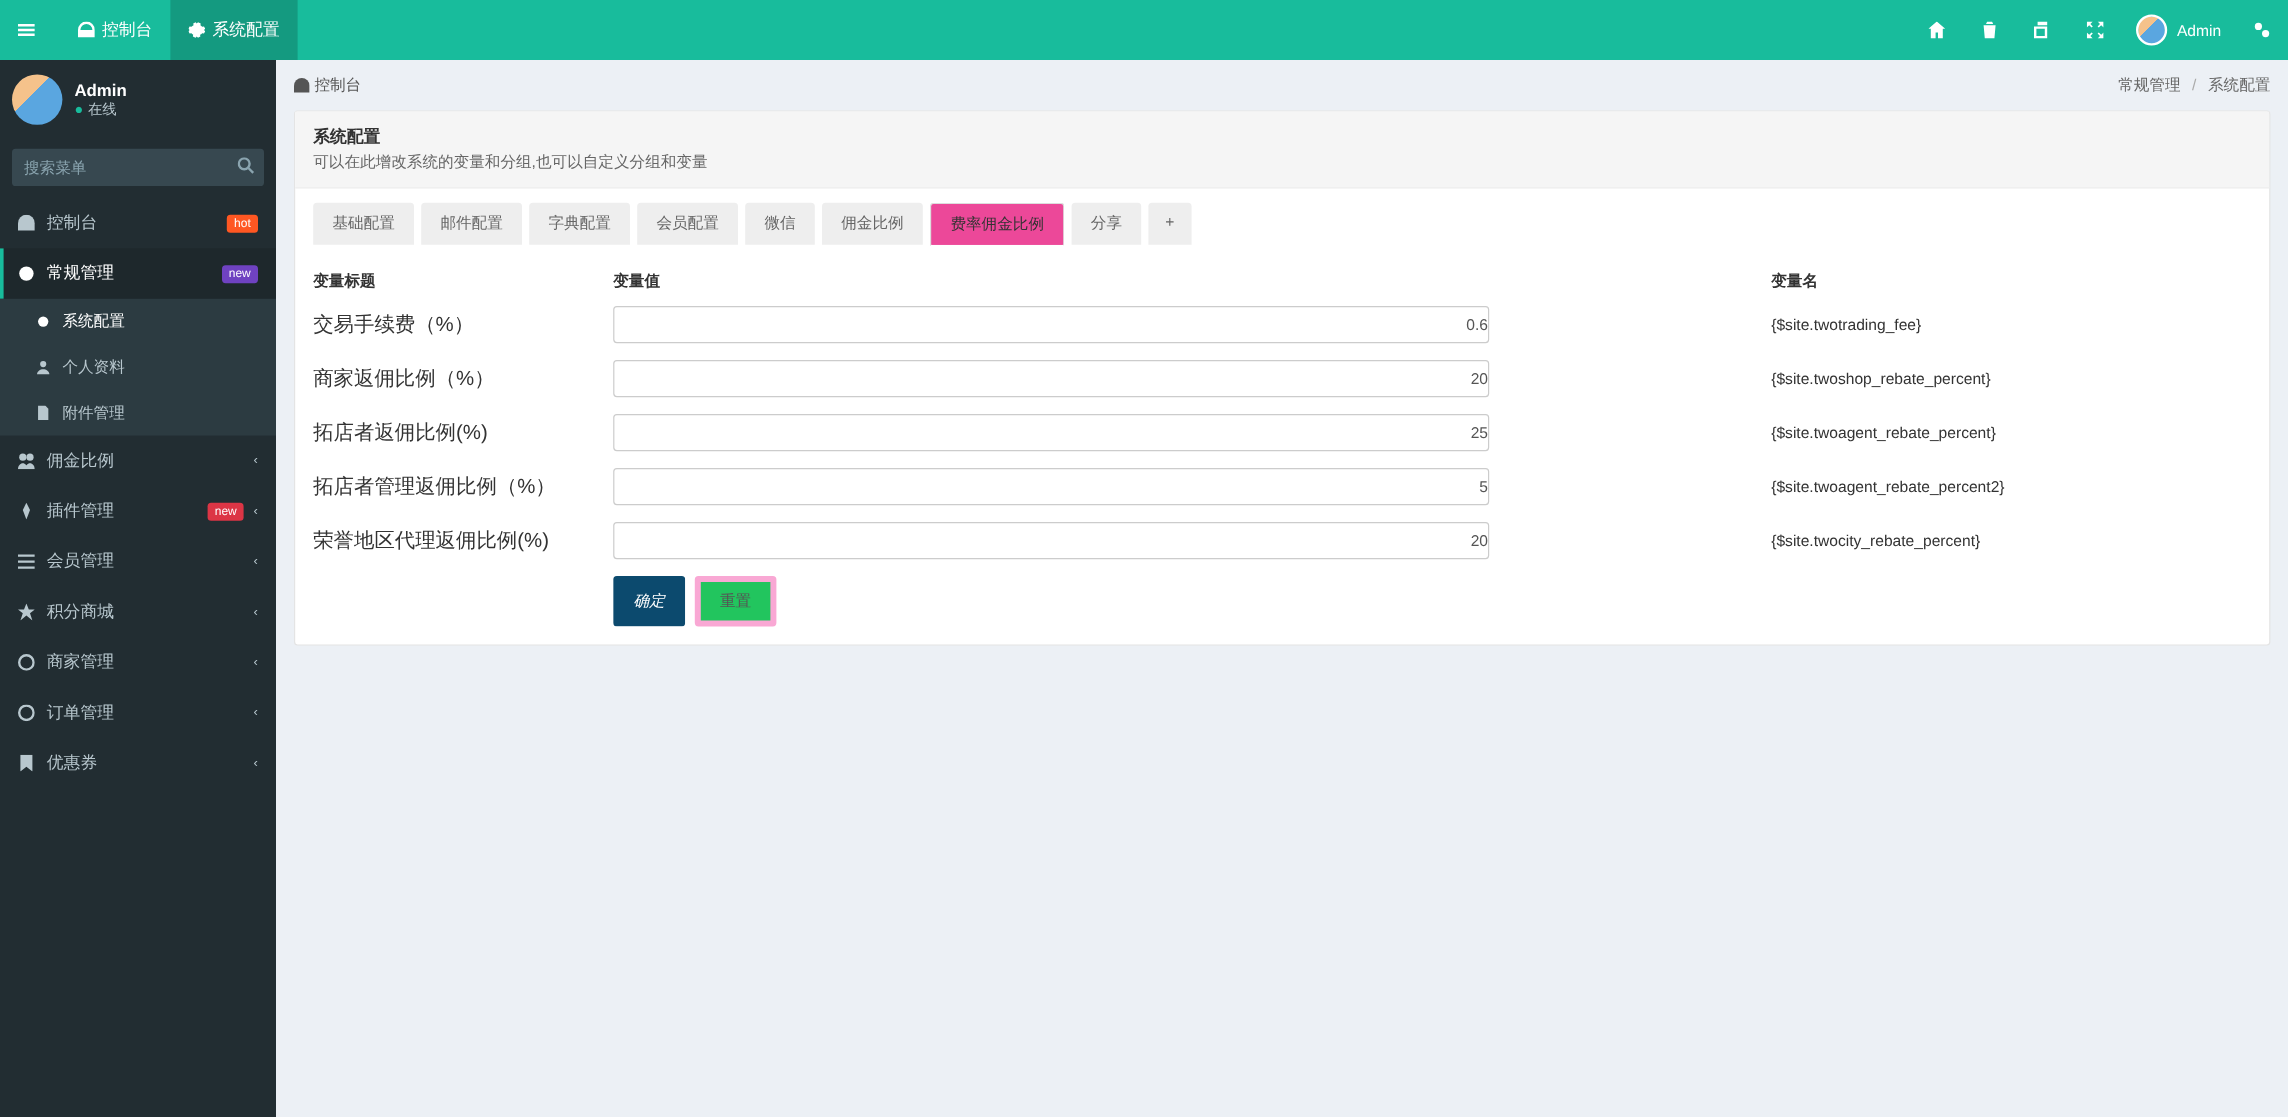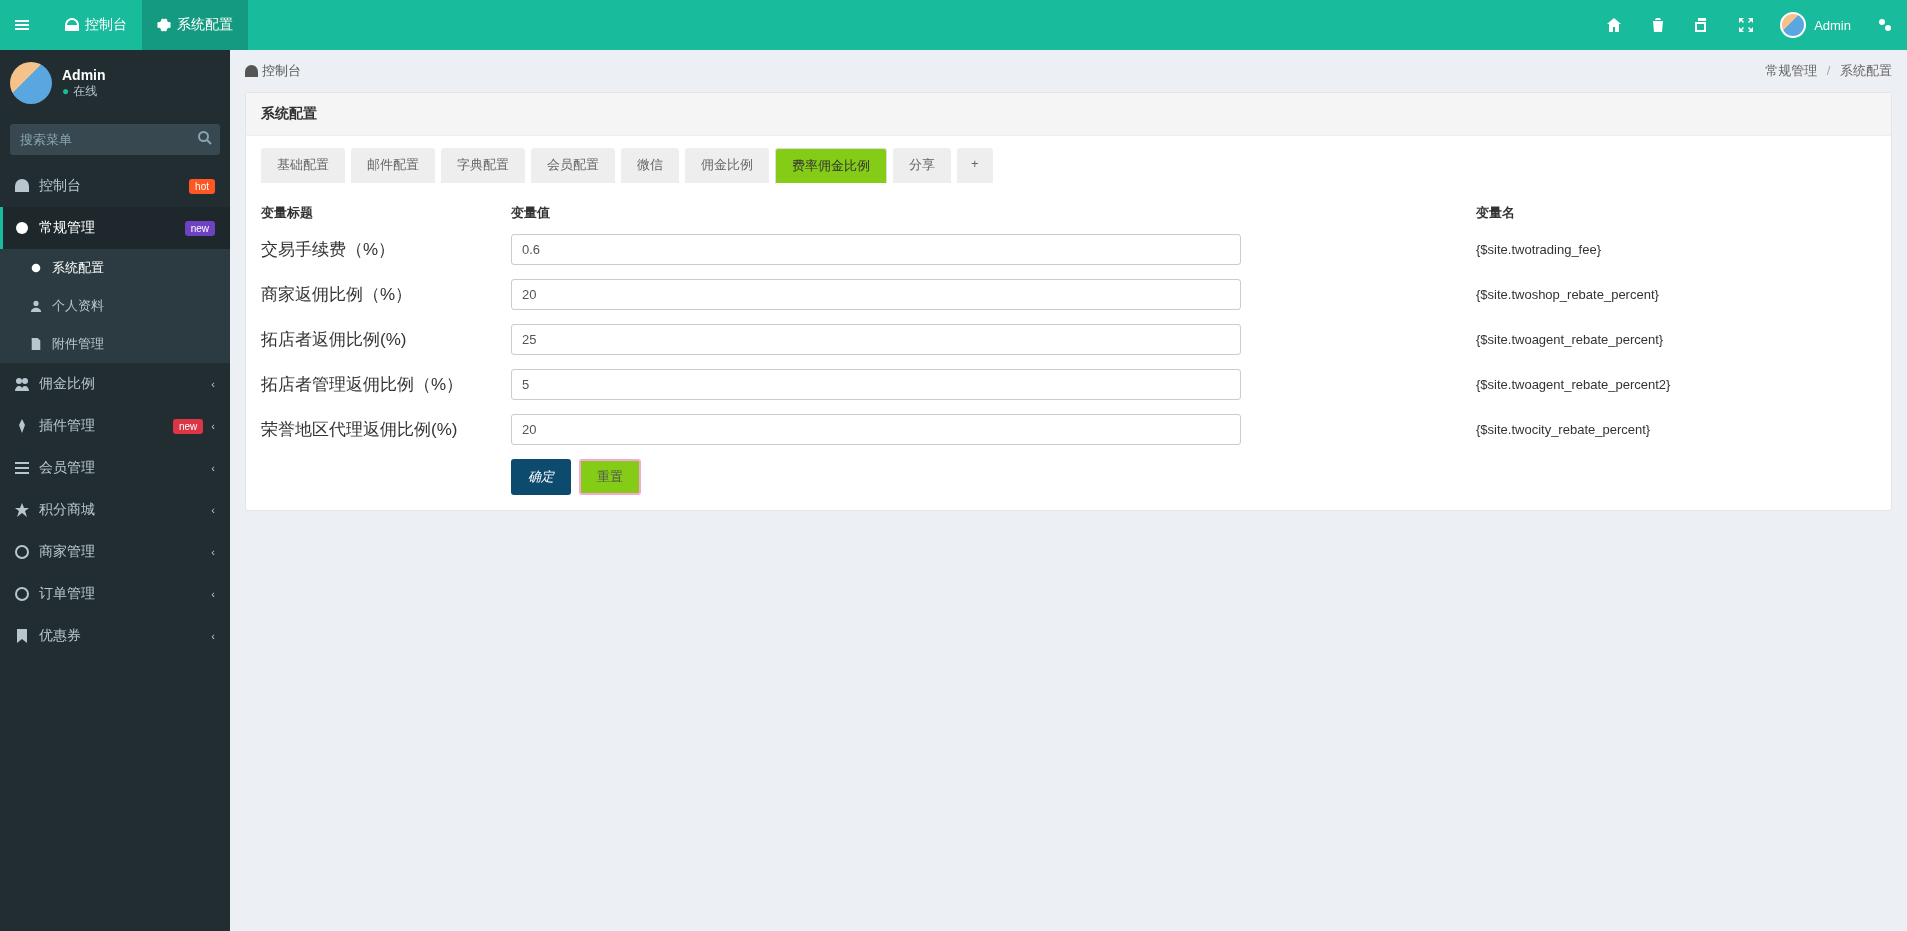--- a/index.html
+++ b/index.html
@@ -44,36 +44,36 @@
 .crumb .left { display: flex; align-items: center; color: #555; }
 .crumb .left svg { margin-right: 4px; }
 .crumb .right { margin-left: auto; color: #666; }
 .crumb .right span.sep { margin: 0 6px; color: #aaa; }
 .box { background: #fff; border: 1px solid #e4e4e4; border-radius: 3px; }
 .box-head { padding: 12px 15px; border-bottom: 1px solid #eee; background: #f5f5f5; }
 .box-head .t { font-weight: 600; font-size: 14px; color: #333; }
 .box-head .d { color: #666; font-size: 13px; margin-top: 3px; }
 .tabs { display: flex; padding: 12px 15px 0; gap: 6px; flex-wrap: wrap; }
 .tab { background: #eee; color: #666; padding: 8px 16px; font-size: 13px; border-radius: 3px 3px 0 0; cursor: pointer; }
-.tab.active { background: #84cc16; color: #333; border: 1px solid #ddd; border-bottom: 1px solid #fff; margin-bottom: -1px; }
+.tab.active { background: #ec4899; color: #333; border: 1px solid #ddd; border-bottom: 1px solid #fff; margin-bottom: -1px; }
 .tab.plus { padding: 8px 14px; }
 .form { padding: 15px; }
 .thead { display: flex; font-weight: 700; color: #333; font-size: 13px; padding: 6px 0 12px; }
 .thead .c1 { width: 250px; }
 .thead .c2 { flex: 1; max-width: 730px; }
 .thead .c3 { width: 400px; margin-left: auto; }
 .row { display: flex; align-items: center; margin-bottom: 14px; }
 .row .c1 { width: 250px; color: #333; font-size: 17px; }
 .row .c2 { flex: 1; max-width: 730px; }
-.row .c2 input { width: 100%; padding: 7px 10px; border: 1px solid #ccc; border-radius: 3px; font-size: 13px; color: #555; }
+.row .c2 input { width: 100%; padding: 7px 0; border: 1px solid #ccc; border-radius: 3px; font-size: 13px; color: #555; text-align: right; }
 .row .c3 { width: 400px; margin-left: auto; color: #333; font-size: 13px; }
 .actions { margin-left: 250px; display: flex; gap: 8px; margin-top: 6px; }
 .btn { padding: 7px 16px; border-radius: 3px; font-size: 13px; cursor: pointer; border: 1px solid transparent; }
 .btn-ok { background: #0c4a6e; color: #fff; font-style: italic; }
-.btn-reset { background: #84cc16; color: #555; border: 2px solid #f9a8d4; }
+.btn-reset { background: #22c55e; color: #555; border: 5px solid #f9a8d4; }
 svg { fill: currentColor; }
 </style>
 </head>
 <body>
 
 <div class="header">
   <div class="nav-top">
     <div class="nav-btn">
       <svg width="14" height="14" viewBox="0 0 14 14">
           <path d="M0 2h14v2H0zM0 6h14v2H0zM0 10h14v2H0z"></path>
@@ -268,20 +268,21 @@
       <div class="right">
         <span>常规管理</span>
         <span class="sep">/</span>
         <span>系统配置</span>
       </div>
     </div>
 
     <div class="box">
       <div class="box-head">
         <div class="t">系统配置</div>
+        <div class="d">可以在此增改系统的变量和分组,也可以自定义分组和变量</div>
       </div>
       <div class="tabs">
         <div class="tab">基础配置</div>
         <div class="tab">邮件配置</div>
         <div class="tab">字典配置</div>
         <div class="tab">会员配置</div>
         <div class="tab">微信</div>
         <div class="tab">佣金比例</div>
         <div class="tab active">费率佣金比例</div>
         <div class="tab">分享</div>

